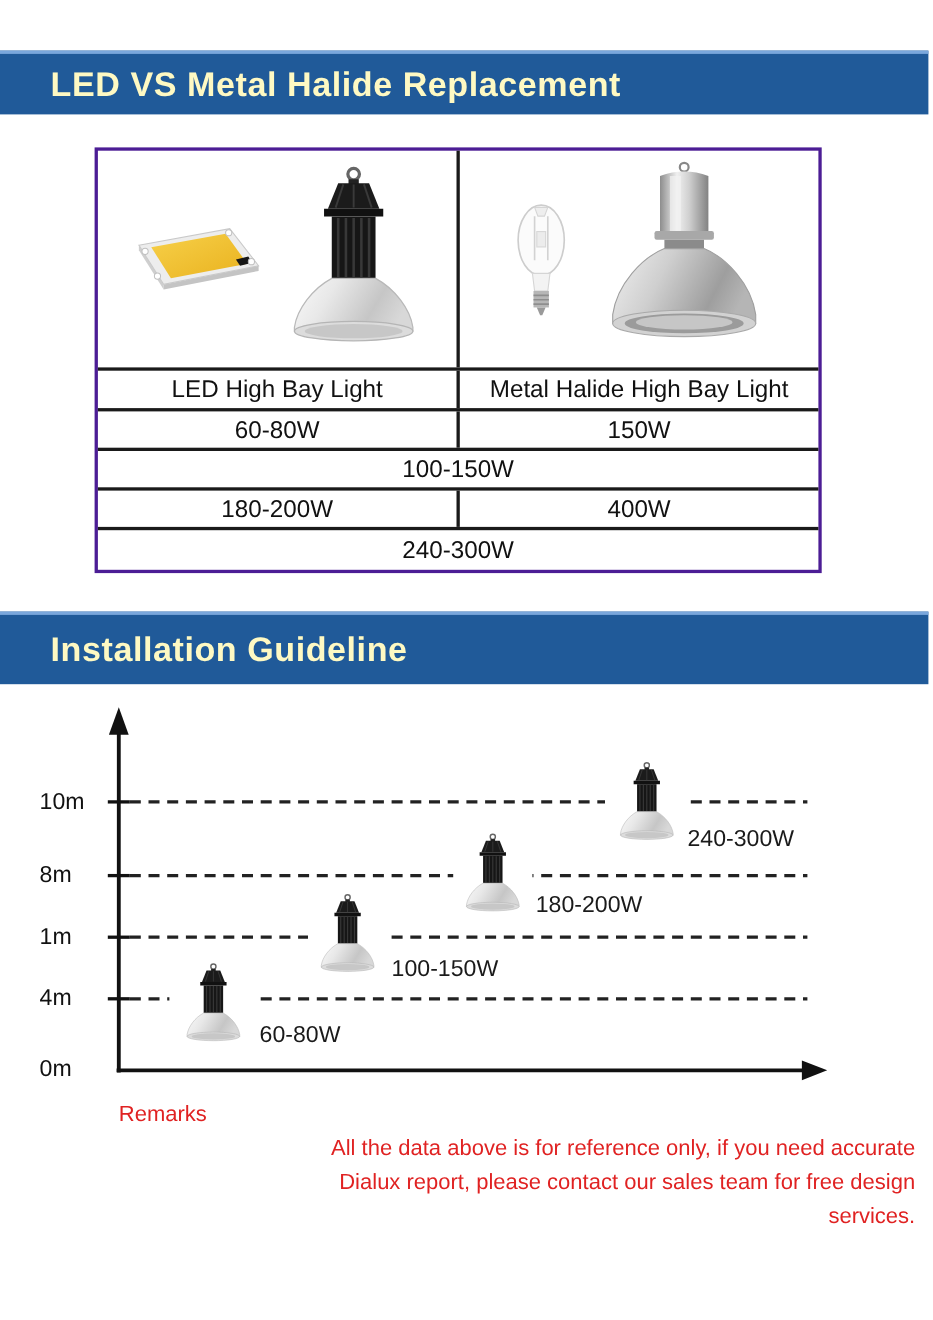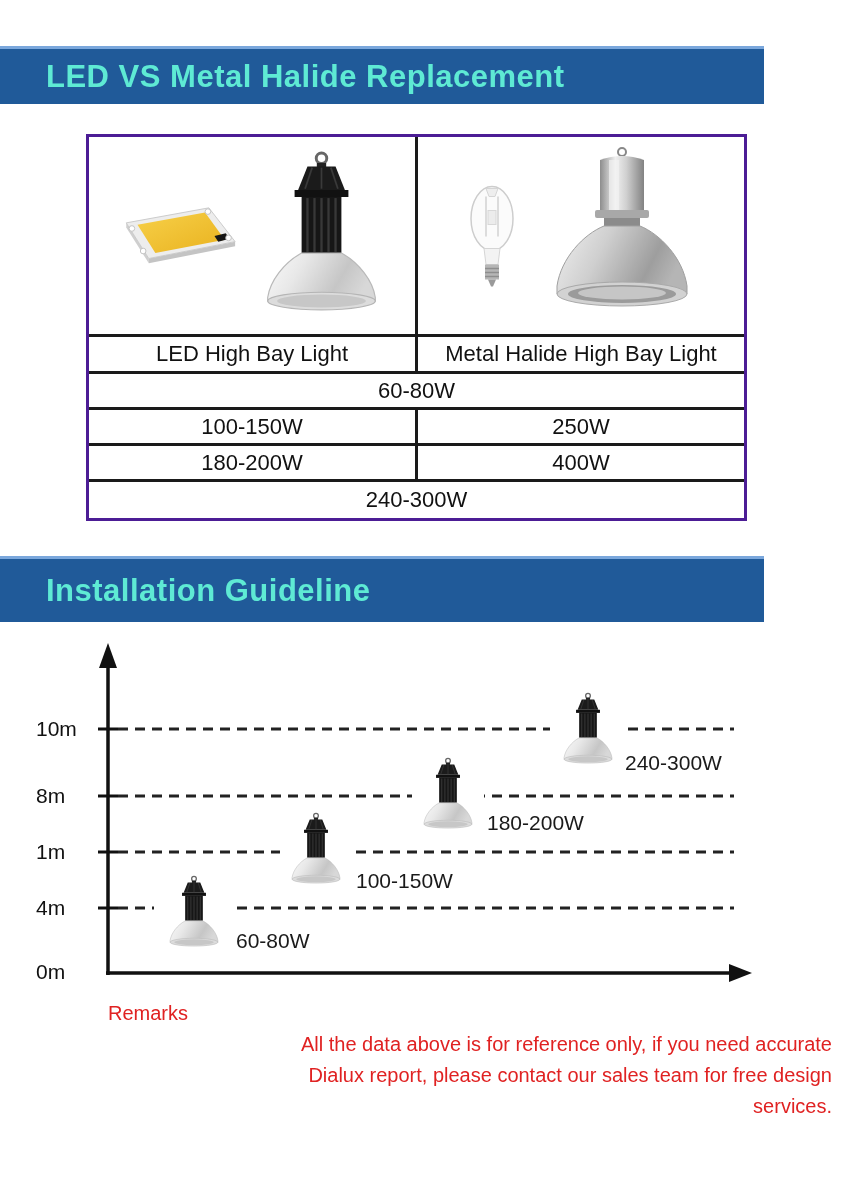--- a/index.html
+++ b/index.html
@@ -2,24 +2,24 @@
 <html><head>
 <meta charset="utf-8">
 <style>
   html,body{margin:0;padding:0;}
   body{
     width:848px;height:1200px;position:relative;background:#ffffff;
     font-family:"Liberation Sans",sans-serif;overflow:hidden;
   }
   
   .banner{
-    position:absolute;left:0;width:764px;background:#205a99;
+    position:absolute;left:0;width:844px;background:#205a99;
     border-top:3px solid #7aa7dc;box-sizing:border-box;
     display:flex;align-items:center;padding-left:46px;
-    color:#5eead4;font-weight:bold;font-size:31px;letter-spacing:0.5px;
+    color:#fef9c3;font-weight:bold;font-size:31px;letter-spacing:0.5px;
   }
   .banner1{top:46px;height:58px;}
   .banner2{top:556px;height:66px;text-align:center;}
   
   .cmp-table{
     position:absolute;left:86px;top:134px;width:661px;
     border:3px solid #4c1d95;box-sizing:border-box;background:#fff;
     display:flex;flex-direction:column;
   }
   .t-row{display:flex;}
@@ -173,24 +173,24 @@
           <use href="#sym-mhfixture"></use>
         </svg>
     </div>
   </div>
   <div class="t-row row-hdr">
     <div class="cell">LED High Bay Light</div>
     <div class="cell">Metal Halide High Bay Light</div>
   </div>
   <div class="t-row row-a">
     <div class="cell">60-80W</div>
+    <div class="cell">150W</div>
   </div>
   <div class="t-row row-b">
     <div class="cell">100-150W</div>
-    <div class="cell">250W</div>
   </div>
   <div class="t-row row-c">
     <div class="cell">180-200W</div>
     <div class="cell">400W</div>
   </div>
   <div class="t-row row-d">
     <div class="cell">240-300W</div>
   </div>
 </div>
 

